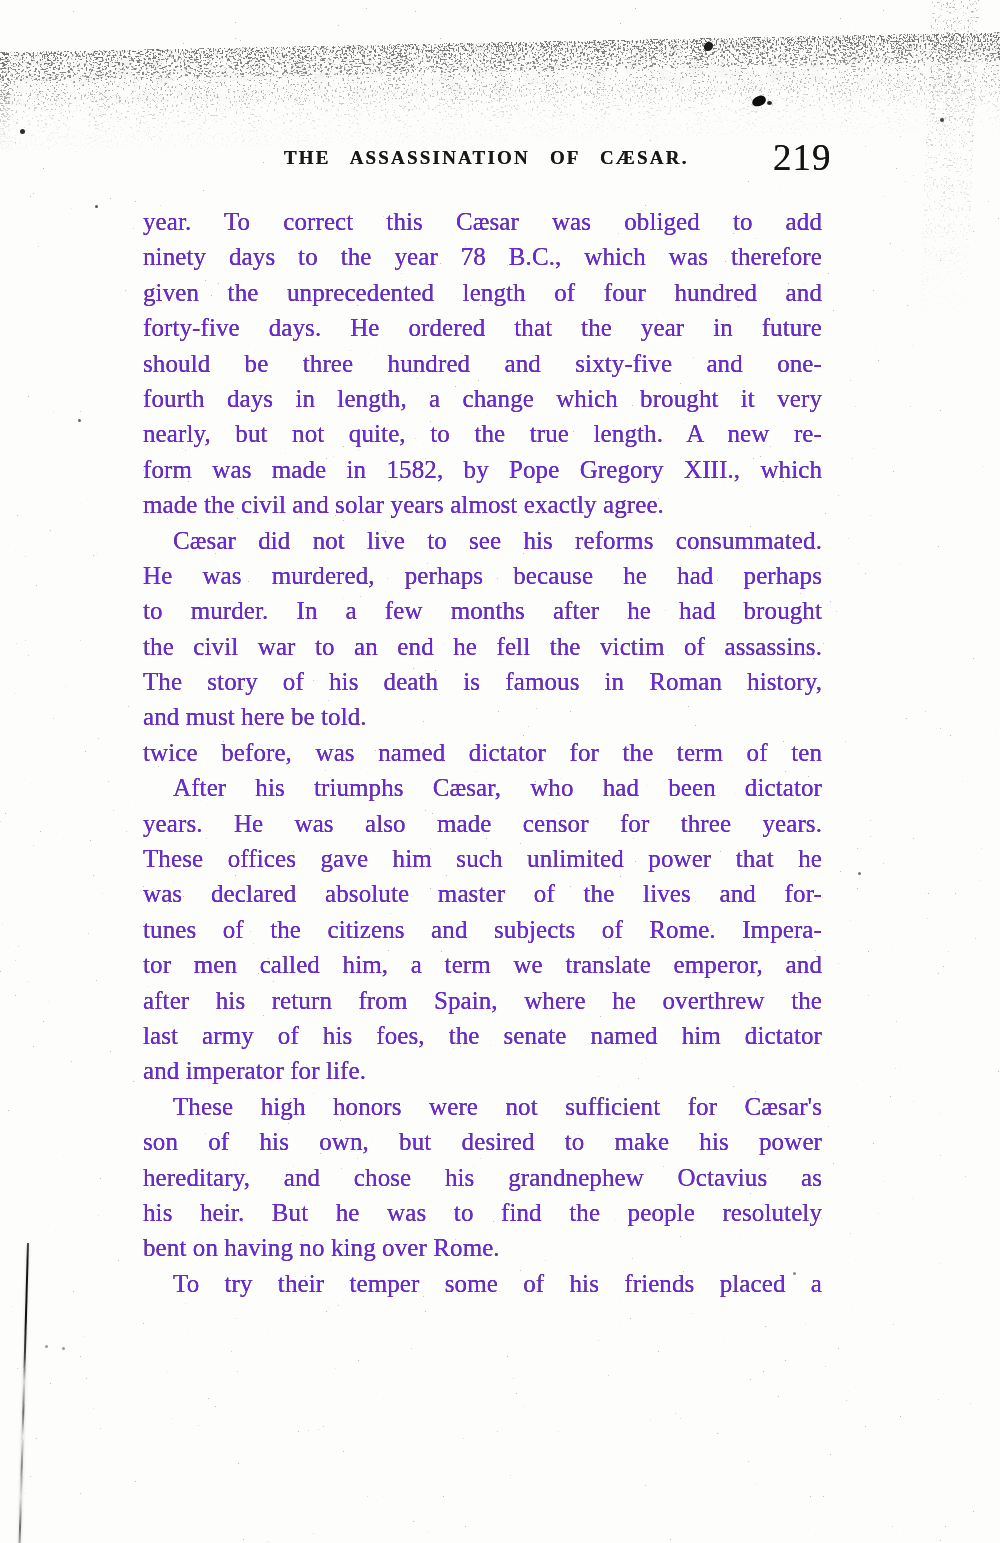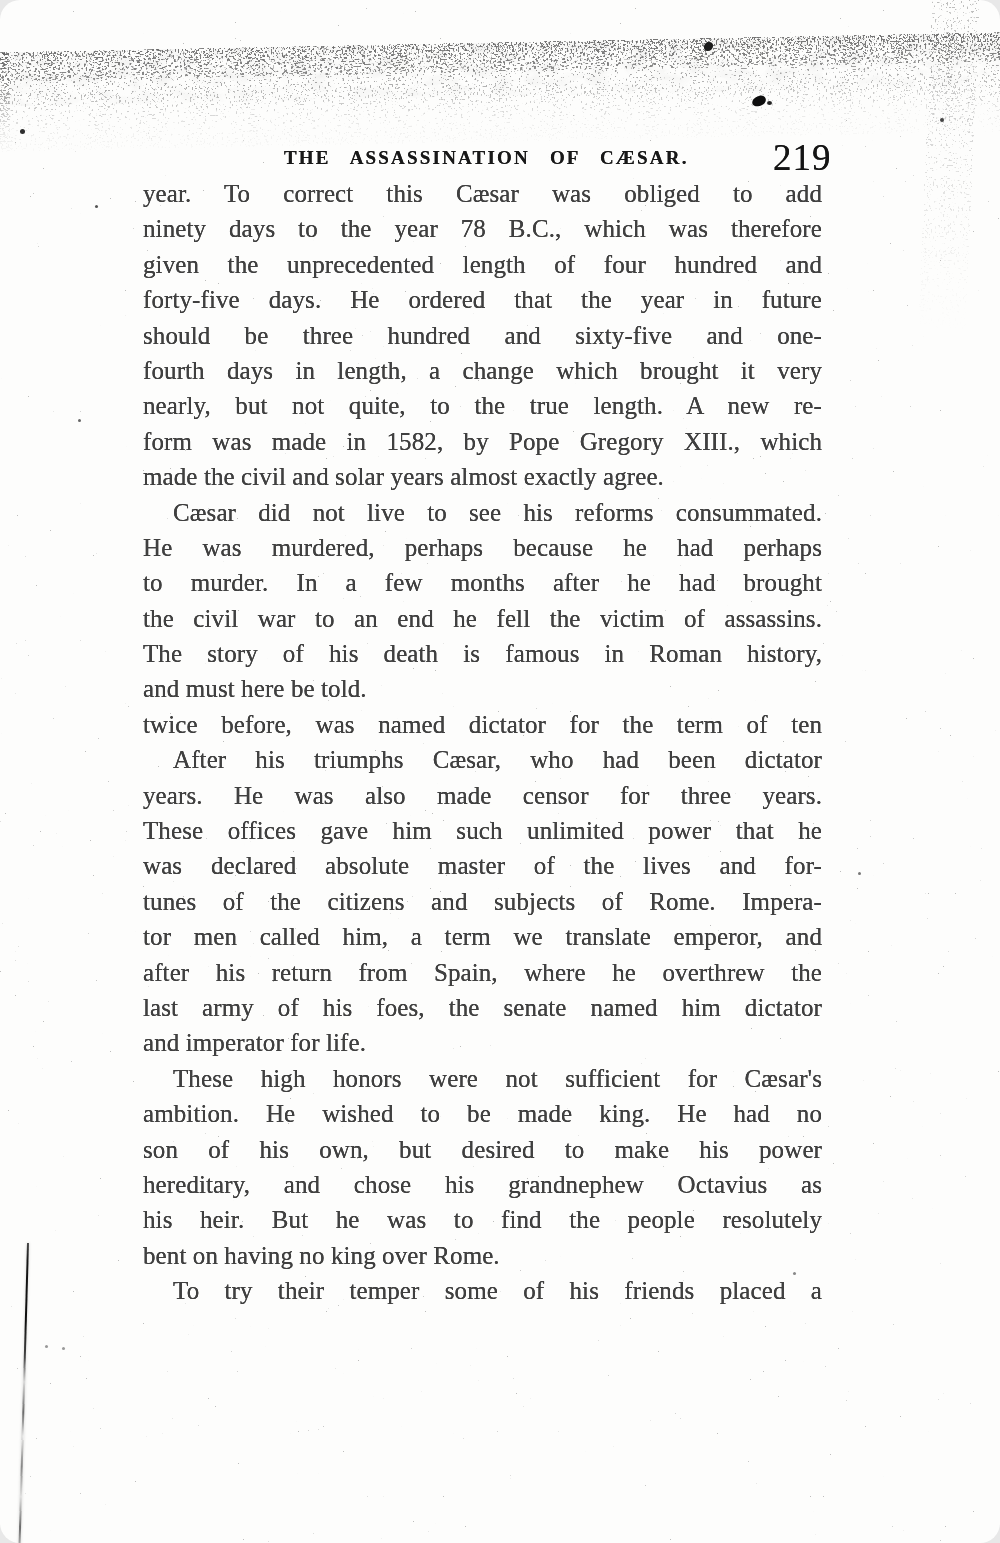--- a/index.html
+++ b/index.html
@@ -3,21 +3,20 @@
 <meta charset="utf-8">
 <style>
   html,body{margin:0;padding:0;background:#e8e8e8;}
   .page{
     position:relative;
     width:1000px;height:1543px;
     margin:0 auto;
     background:#fdfdfc;
     overflow:hidden;
     font-family:"Liberation Serif","DejaVu Serif",serif;
-    border-radius:20px;
   }
   
   .noise-band{
     position:absolute;left:-6px;top:42px;width:1012px;height:100px;
     transform:rotate(-1.15deg);
     -webkit-mask-image:linear-gradient(180deg,rgba(0,0,0,1) 0%,rgba(0,0,0,.85) 25%,rgba(0,0,0,.45) 55%,rgba(0,0,0,.15) 80%,rgba(0,0,0,.04) 100%);
     mask-image:linear-gradient(180deg,rgba(0,0,0,1) 0%,rgba(0,0,0,.85) 25%,rgba(0,0,0,.45) 55%,rgba(0,0,0,.15) 80%,rgba(0,0,0,.04) 100%);
   }
   .edge-speckles{
     position:absolute;left:925px;top:-4px;width:48px;height:335px;
@@ -44,22 +43,22 @@
     letter-spacing:2.2px;word-spacing:13px;white-space:nowrap;
     text-shadow:0 0 .5px rgba(20,20,20,.85);
   }
   .page-number{
     position:absolute;left:773px;top:136px;
     font-size:37px;color:#141414;letter-spacing:1px;
     text-shadow:0 0 .6px rgba(20,20,20,.9);
   }
   
   .text-block{
-    position:absolute;left:143px;top:176px;width:679px;
-    font-size:25px;line-height:35.4px;color:#404040;
+    position:absolute;left:143px;top:204px;width:679px;
+    font-size:25px;line-height:35.4px;color:#6d28d9;
     letter-spacing:.1px;
     text-shadow:0 0 .55px rgba(21,21,21,.9);
   }
   .paragraph{margin:0;}
   .line{
     height:35.4px;overflow:hidden;
     text-align:justify;text-align-last:justify;
   }
   .line.last{text-align-last:left;}
   .line.indent{text-indent:30px;}
@@ -155,21 +154,20 @@
         <div class="line">These offices gave him such unlimited power that he</div>
         <div class="line">was declared absolute master of the lives and for-</div>
         <div class="line">tunes of the citizens and subjects of Rome. Impera-</div>
         <div class="line">tor men called him, a term we translate emperor, and</div>
         <div class="line">after his return from Spain, where he overthrew the</div>
         <div class="line">last army of his foes, the senate named him dictator</div>
         <div class="line last">and imperator for life.</div>
       </div>
       <div class="paragraph">
         <div class="line indent">These high honors were not sufficient for Cæsar's</div>
-        <div class="line">ambition. He wished to be made king. He had no</div>
         <div class="line">son of his own, but desired to make his power</div>
         <div class="line">hereditary, and chose his grandnephew Octavius as</div>
         <div class="line">his heir. But he was to find the people resolutely</div>
         <div class="line last">bent on having no king over Rome.</div>
       </div>
       <div class="paragraph">
         <div class="line indent">To try their temper some of his friends placed a</div>
       </div>
     </div>
 

